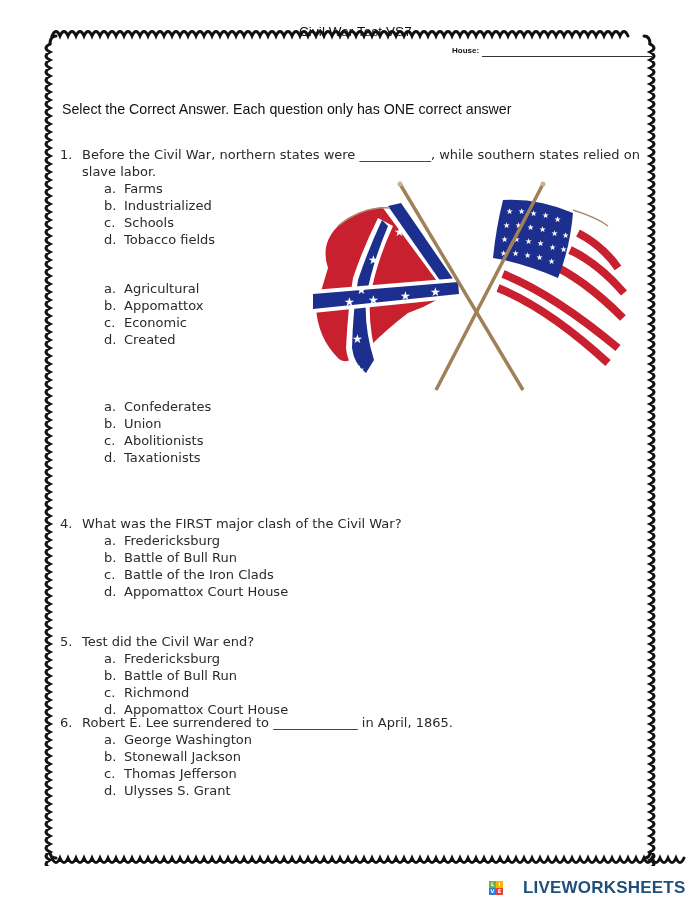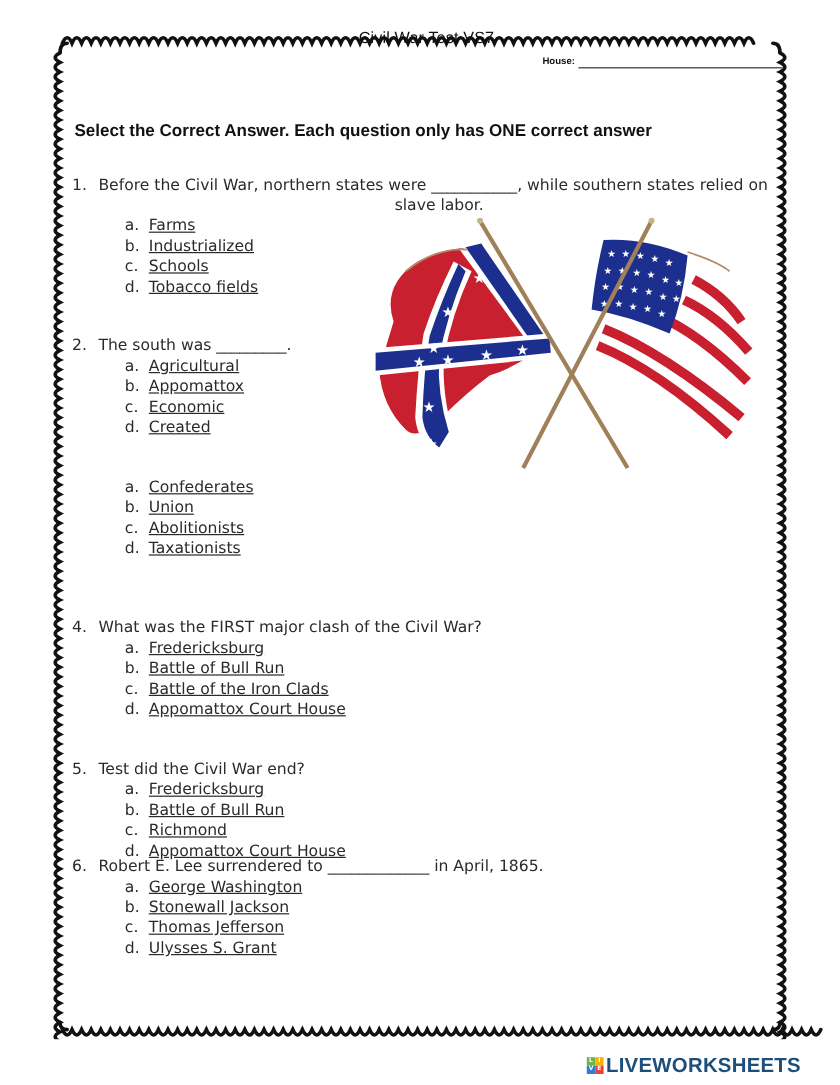--- a/index.html
+++ b/index.html
@@ -1,30 +1,30 @@
 <!DOCTYPE html>
 <html><head>
 <meta charset="utf-8">
 <style>
   html, body { margin: 0; padding: 0; background: #ffffff; }
   body { width: 700px; height: 904px; position: relative; overflow: hidden; font-family: "DejaVu Sans", sans-serif; color: #1f1f1f; }
   .border-svg { position: absolute; left: 0; top: 0; }
   .title { position: absolute; left: 262px; top: 24px; font-family: "Liberation Sans", sans-serif; font-size: 13.5px; color: #111; letter-spacing: 0.1px; margin-left: 37px; }
   .name-wrap { position: absolute; left: 452px; top: 46px; font-family: "Liberation Sans", sans-serif; font-size: 8px; font-weight: bold; color: #111; }
   .name-line { position: absolute; left: 482px; top: 56px; width: 170px; border-bottom: 1px solid #333; }
-  .instructions { position: absolute; left: 62px; top: 101px; font-family: "Liberation Sans", sans-serif; font-weight: bold; font-size: 14.2px; color: #111; }
+  .instructions { position: absolute; left: 62px; top: 101px; font-family: "Liberation Sans", sans-serif; font-weight: normal; font-size: 14.2px; color: #111; }
   .q { position: absolute; left: 60px; font-size: 13px; line-height: 17px; color: #2a2a2a; }
   .q .num { display: inline-block; width: 22px; }
   .q .stem { display: inline; }
-  .q .cont { padding-left: 22px; text-align: center; }
+  .q .cont { padding-left: 22px; }
   .q ol { list-style: none; margin: 0; padding: 0 0 0 44px; }
-  .q li { height: 17px; text-decoration: underline; }
+  .q li { height: 17px; }
   .q li .let { display: inline-block; width: 20px; }
   .flags { position: absolute; left: 308px; top: 178px; width: 330px; height: 215px; }
-  .logo { position: absolute; left: 489px; top: 878px; display: flex; align-items: center; gap: 2px; }
+  .logo { position: absolute; left: 489px; top: 878px; display: flex; align-items: center; gap: 20px; }
   .logo-icon { width: 14px; height: 14px; display: grid; grid-template-columns: 7px 7px; grid-template-rows: 7px 7px; }
   .logo-icon span { display: block; font-size: 5px; color: #fff; text-align: center; line-height: 7px; font-weight: bold; }
   .logo-text { font-family: "Liberation Sans", sans-serif; font-weight: bold; font-size: 17px; color: #1d4f7a; letter-spacing: 0.2px; }
 </style>
 </head>
 <body>
 
 <svg class="border-svg" width="700" height="904" viewBox="0 0 700 904">
   <g fill="none" stroke="#111" stroke-width="3" stroke-linecap="round">
 
@@ -57,21 +57,20 @@
   <div class="cont">slave labor.</div>
   <ol>
     <li><span class="let">a.</span><span>Farms</span></li>
     <li><span class="let">b.</span><span>Industrialized</span></li>
     <li><span class="let">c.</span><span>Schools</span></li>
     <li><span class="let">d.</span><span>Tobacco fields</span></li>
   </ol>
 </div>
 
 <div class="q" style="top:280px;">
-  <div><span class="num">2.</span><span class="stem">The south was _________.</span></div>
   <ol>
     <li><span class="let">a.</span><span>Agricultural</span></li>
     <li><span class="let">b.</span><span>Appomattox</span></li>
     <li><span class="let">c.</span><span>Economic</span></li>
     <li><span class="let">d.</span><span>Created</span></li>
   </ol>
 </div>
 
 <div class="q" style="top:398px;">
   <ol>

